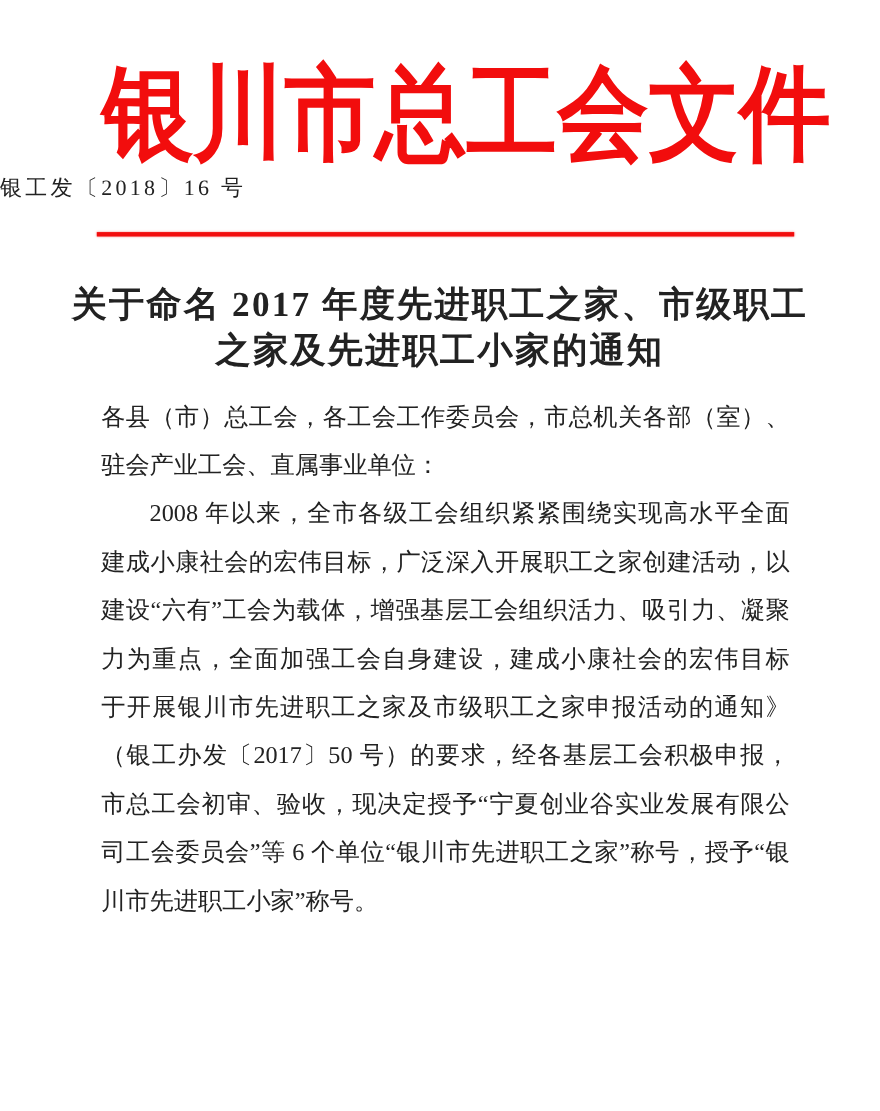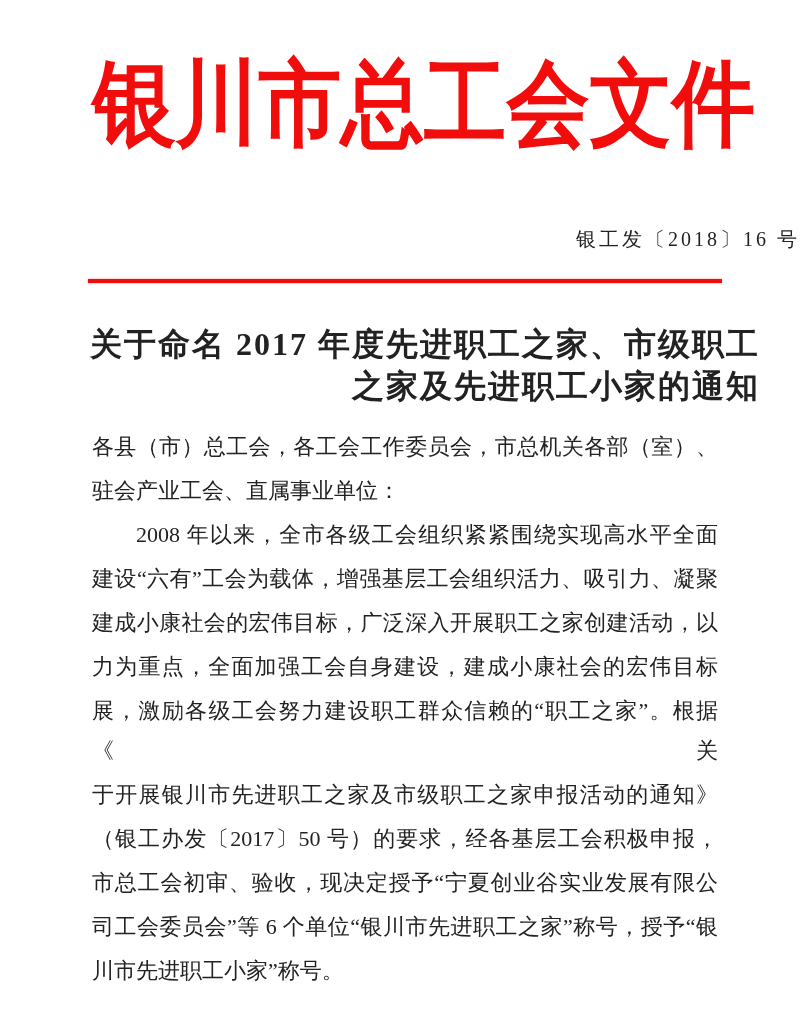--- a/index.html
+++ b/index.html
@@ -28,39 +28,38 @@
     font-size:94px;
     line-height:1.16;
     font-weight:bold;
     color:var(--accent-red);
     transform:scaleX(0.88);
     transform-origin:center;
     letter-spacing:0;
   }
   
   .doc-number{
-    margin-top:68px;
-    text-align:right;
+    text-align:left;
     font-size:20px;
     letter-spacing:3px;
     line-height:24px;
     color:var(--text-color);
   }
   
   .red-rule{
     border:0;
     height:4px;
     margin:28px 78px 0 88px;
     background:var(--accent-red);
     box-shadow:0 0 2px rgba(242,13,13,0.55);
   }
   
   .doc-title{
     margin:40px 40px 0 40px;
-    text-align:right;
+    text-align:center;
     font-size:32px;
     font-weight:bold;
     letter-spacing:2px;
     line-height:42px;
   }
   .title-line{display:block;}
   
   .doc-body{
     margin:20px 78px 0 88px;
     font-size:22px;
@@ -94,24 +93,23 @@
   <h1 class="doc-title">
     <span class="title-line">关于命名 2017 年度先进职工之家、市级职工</span>
     <span class="title-line">之家及先进职工小家的通知</span>
   </h1>
 
   <div class="doc-body">
     <p class="line just">各县（市）总工会，各工会工作委员会，市总机关各部（室）、</p>
     <p class="line">驻会产业工会、直属事业单位：</p>
 
     <p class="line just indent">2008 年以来，全市各级工会组织紧紧围绕实现高水平全面</p>
+    <p class="line just">建成小康社会的宏伟目标，广泛深入开展职工之家创建活动，以</p>
     <p class="line just">建设“六有”工会为载体，增强基层工会组织活力、吸引力、凝聚</p>
-    <p class="line just">建成小康社会的宏伟目标，广泛深入开展职工之家创建活动，以</p>
     <p class="line just">力为重点，全面加强工会自身建设，建成小康社会的宏伟目标</p>
-    <p class="line just">展，激励各级工会努力建设职工群众信赖的“职工之家”。根据《关</p>
     <p class="line just">于开展银川市先进职工之家及市级职工之家申报活动的通知》</p>
     <p class="line just">（银工办发〔2017〕50 号）的要求，经各基层工会积极申报，</p>
     <p class="line just">市总工会初审、验收，现决定授予“宁夏创业谷实业发展有限公</p>
     <p class="line just">司工会委员会”等 6 个单位“银川市先进职工之家”称号，授予“银</p>
     <p class="line">川市先进职工小家”称号。</p>
   </div>
 
 </div>
 
 </body></html>

